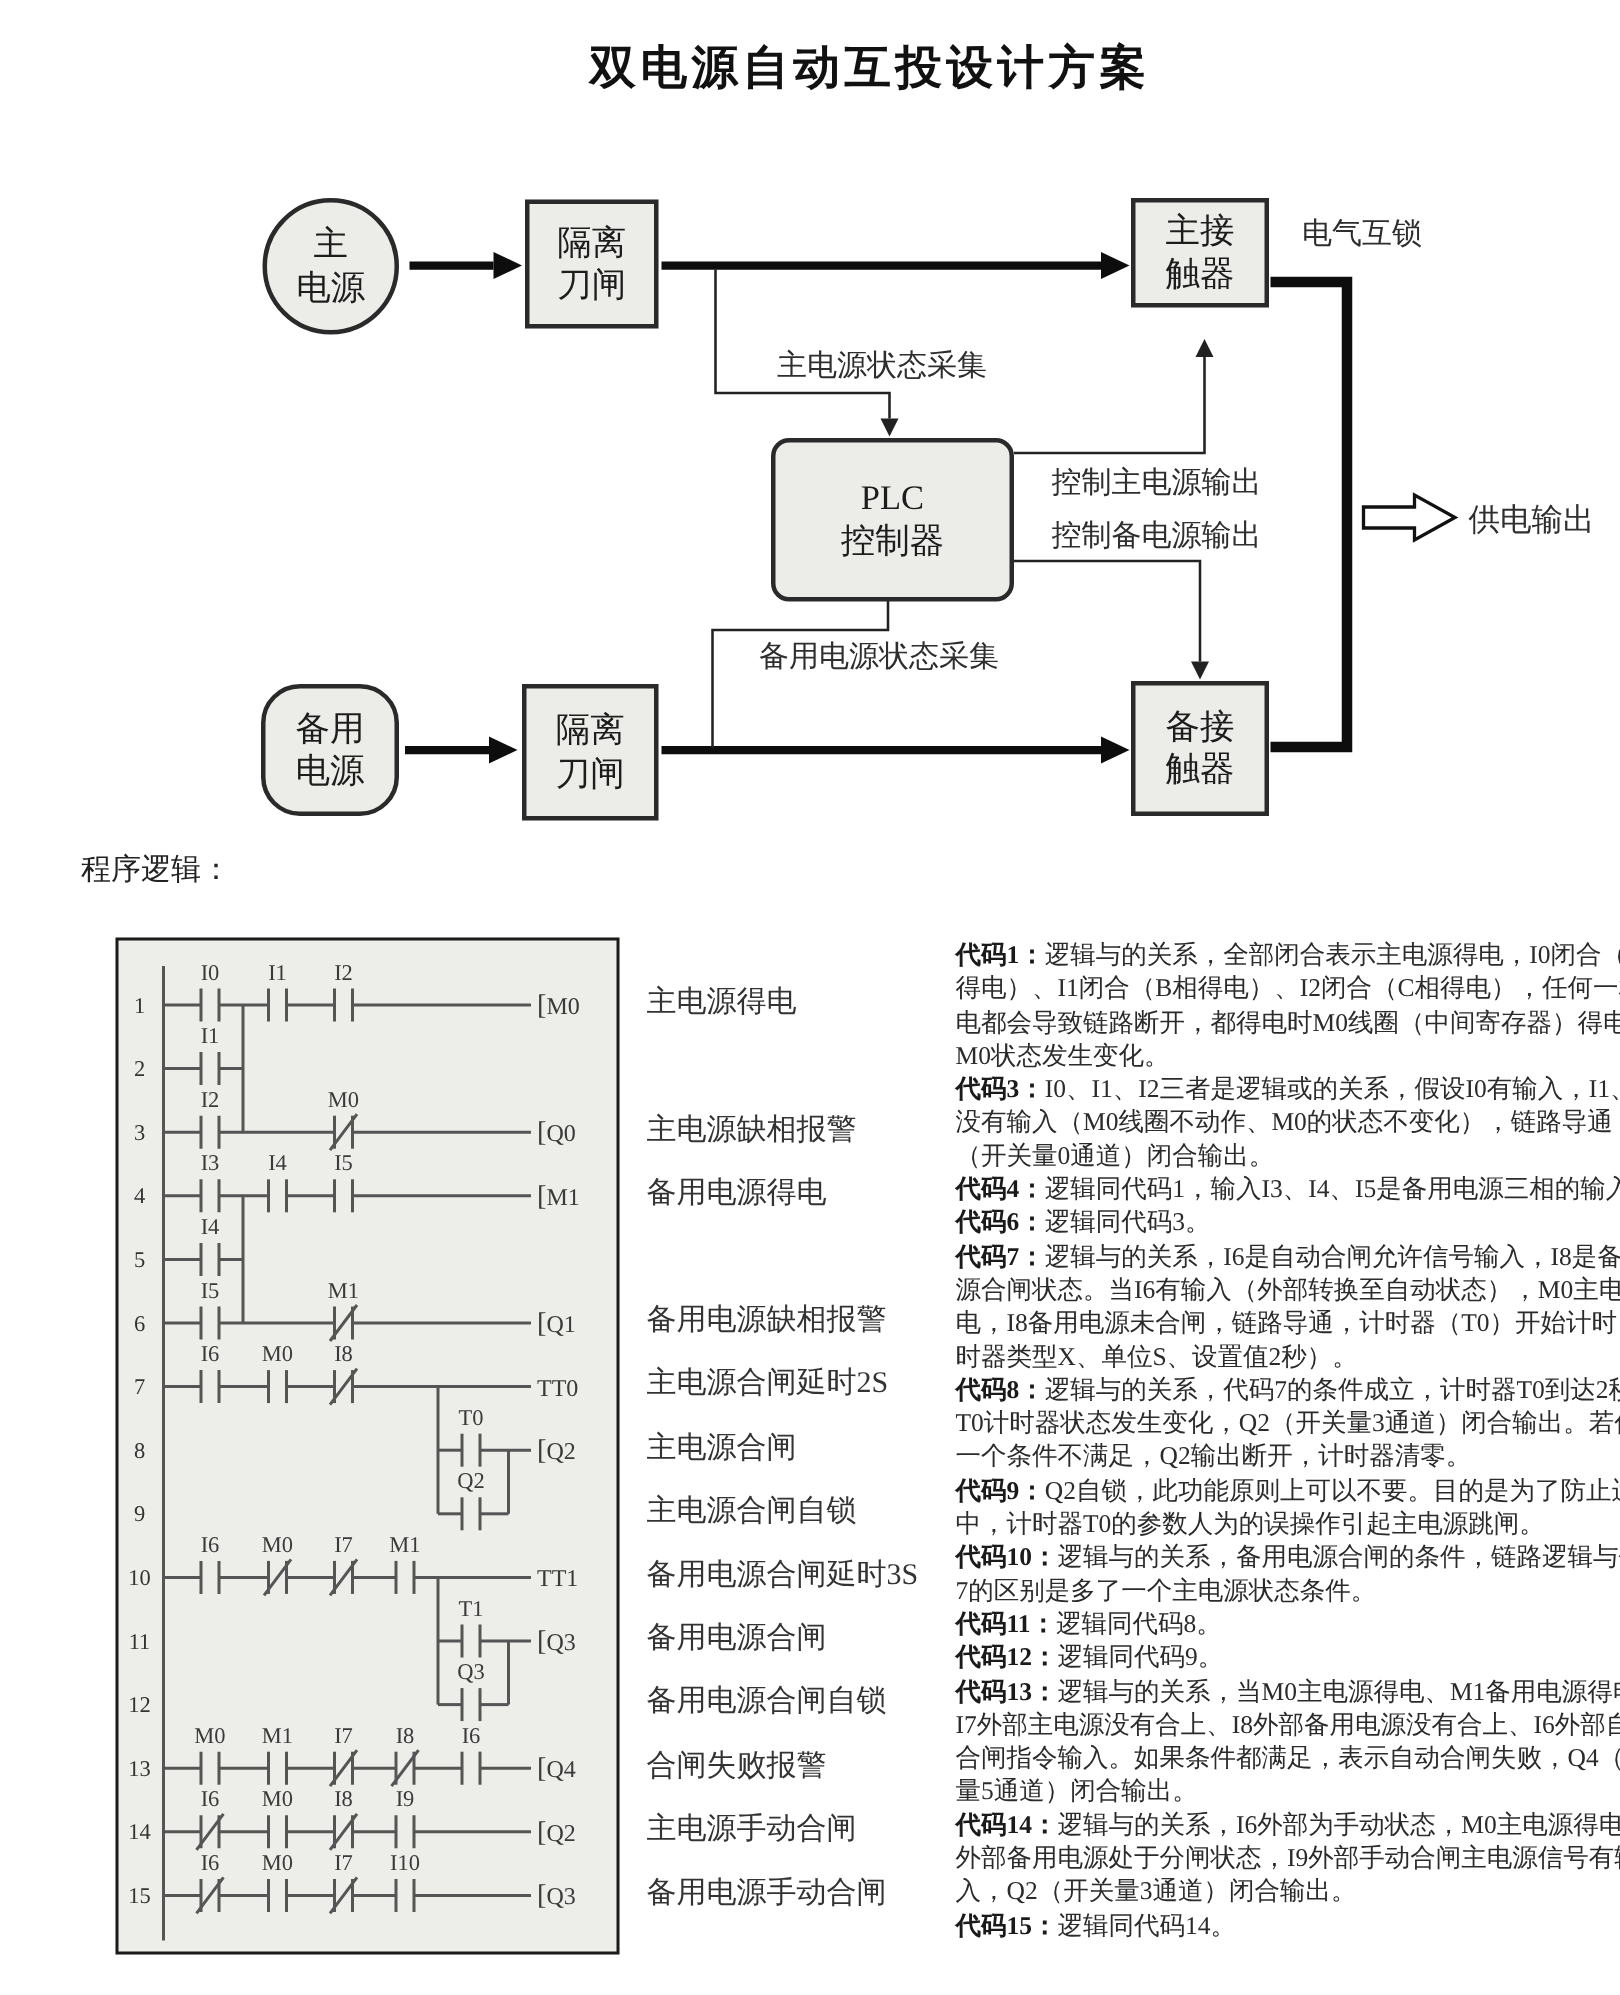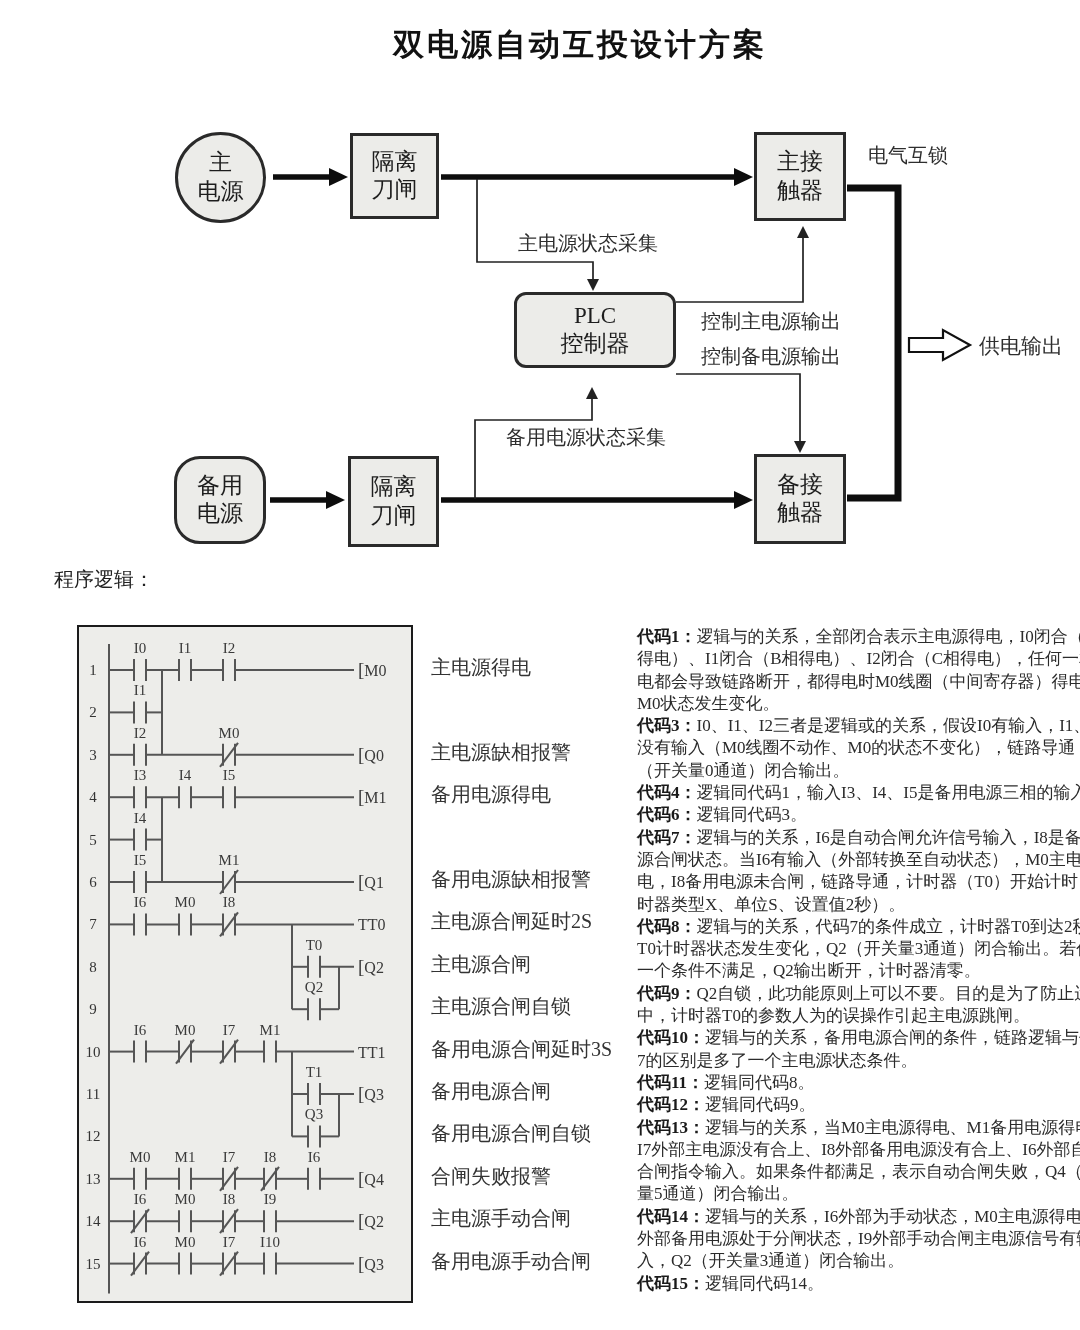--- a/index.html
+++ b/index.html
@@ -9,22 +9,22 @@
          font-family:"Liberation Sans",sans-serif;font-weight:bold;font-size:31px;
          letter-spacing:3px;color:#111;}
   .flow-svg,.ladder-box svg{display:block;}
   .flow-svg{position:absolute;left:0;top:0;z-index:1;}
   .node{position:absolute;z-index:2;background:#ecece9;border:3px solid #2a2a2a;
         display:flex;flex-direction:column;align-items:center;justify-content:center;
         font-size:23px;line-height:1.22;color:#1d1d1d;text-align:center;box-sizing:border-box;}
   .node span{display:block;}
   .n-main-source{left:135px;top:132px;width:91px;height:91px;border-radius:50%;}
   .n-isolator-1{left:310px;top:133px;width:89px;height:86px;}
-  .n-main-contactor{left:714px;top:132px;width:92px;height:89px;border-width:3.5px;}
-  .n-plc{left:474px;top:292px;width:162px;height:76px;border-radius:12px;}
+  .n-main-contactor{left:714px;top:132px;width:92px;height:73px;border-width:3.5px;}
+  .n-plc{left:474px;top:292px;width:162px;height:109px;border-radius:12px;}
   .n-backup-source{left:134px;top:456px;width:92px;height:88px;border-radius:26px;}
   .n-isolator-2{left:308px;top:456px;width:91px;height:91px;}
   .n-backup-contactor{left:714px;top:454px;width:92px;height:90px;border-width:3.5px;}
   .lbl{position:absolute;z-index:2;font-size:20px;color:#2e2e2e;white-space:nowrap;}
   .lbl-interlock{left:828px;top:142px;}
   .lbl-main-status{left:478px;top:230px;}
   .lbl-ctrl-main{left:661px;top:308px;}
   .lbl-ctrl-backup{left:661px;top:343px;}
   .lbl-backup-status{left:466px;top:424px;}
   .lbl-supply{left:939px;top:332px;font-size:21px;}

